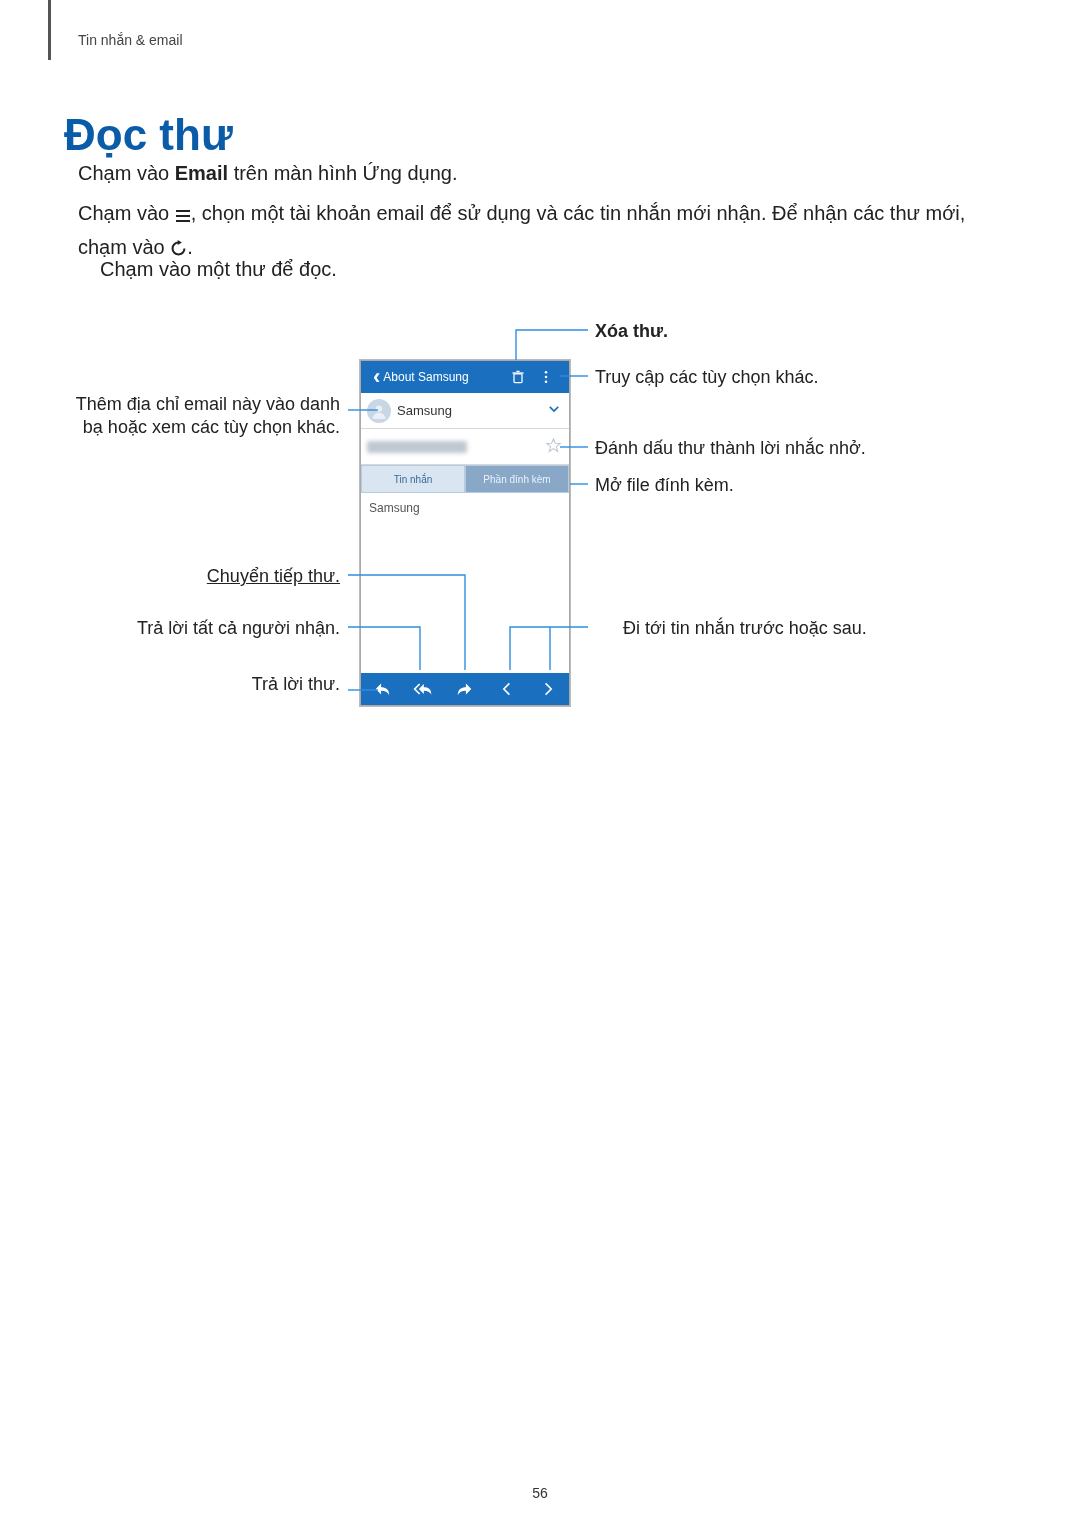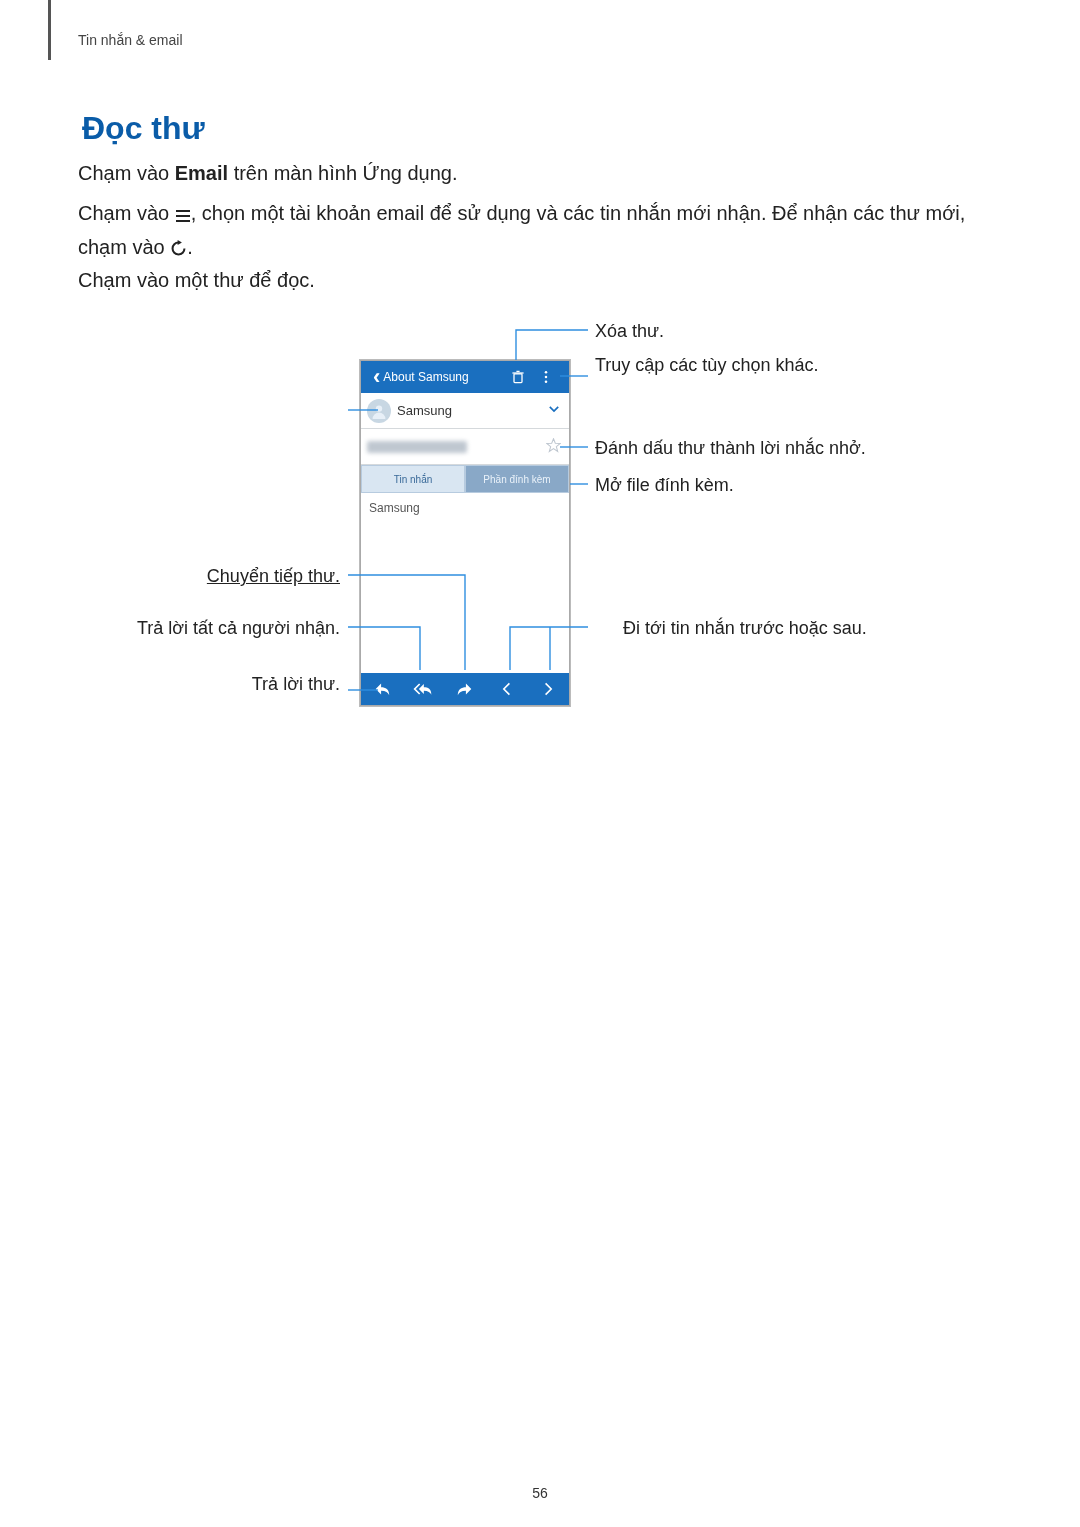--- a/index.html
+++ b/index.html
@@ -21,37 +21,37 @@
   }
   .breadcrumb {
     position: absolute;
     left: 78px;
     top: 32px;
     font-size: 14px;
     color: #444;
   }
   .section-title {
     position: absolute;
-    left: 82px;
+    left: 64px;
     top: 110px;
-    font-size: 32px;
+    font-size: 44px;
     font-weight: bold;
     color: #0a5ca8;
   }
   .para {
     position: absolute;
     left: 78px;
     font-size: 20px;
     color: #222;
     line-height: 1.55;
     width: 900px;
   }
   .para.p1 { top: 158px; }
   .para.p2 { top: 198px; }
-  .para.p3 { top: 265px; }
+  .para.p3 { top: 254px; margin-left: 22px; }
   .bold { font-weight: bold; }
   .inline-icon { display: inline-block; vertical-align: -3px; }
 
   
   .figure {
     position: absolute;
     left: 0;
     top: 320px;
     width: 1080px;
     height: 420px;
@@ -287,26 +287,27 @@
           </svg>
       </span>
       <span class="foot-icon">
         <svg viewBox="0 0 20 20" width="16" height="16">
             <polyline points="7,3 14,10 7,17" fill="none" stroke="#fff" stroke-width="2"></polyline>
           </svg>
       </span>
     </div>
   </div>
 
-  <div class="callout" style="left:595px; top:0px;">Xóa thư.</div>
-  <div class="callout" style="left:595px; top:34px;">Truy cập các tùy chọn khác.</div>
+  <div class="callout" style="left:595px; top:0px;font-weight:bold;">Xóa thư.</div>
+  <div class="callout" style="left:595px; top:46px;">Truy cập các tùy chọn khác.</div>
   <div class="callout" style="left:595px; top:117px;">Đánh dấu thư thành lời nhắc nhở.</div>
   <div class="callout" style="left:595px; top:154px;text-align:center;">Mở file đính kèm.</div>
   <div class="callout" style="left:595px; top:297px;margin-left:28px;">Đi tới tin nhắn trước hoặc sau.</div>
 
+  <div class="callout left" style="left:60px;  top:73px;  width:280px;">Thêm địa chỉ email này vào danh bạ hoặc xem các tùy chọn khác.</div>
   <div class="callout left" style="left:110px; top:245px; width:230px;text-decoration:underline;">Chuyển tiếp thư.</div>
   <div class="callout left" style="left:110px; top:297px; width:230px;">Trả lời tất cả người nhận.</div>
   <div class="callout left" style="left:110px; top:353px; width:230px;">Trả lời thư.</div>
 
   <svg class="leader-lines">
 
     <polyline points="516,40 516,10 588,10"></polyline>
 
     <line x1="560" y1="56" x2="588" y2="56"></line>
 

